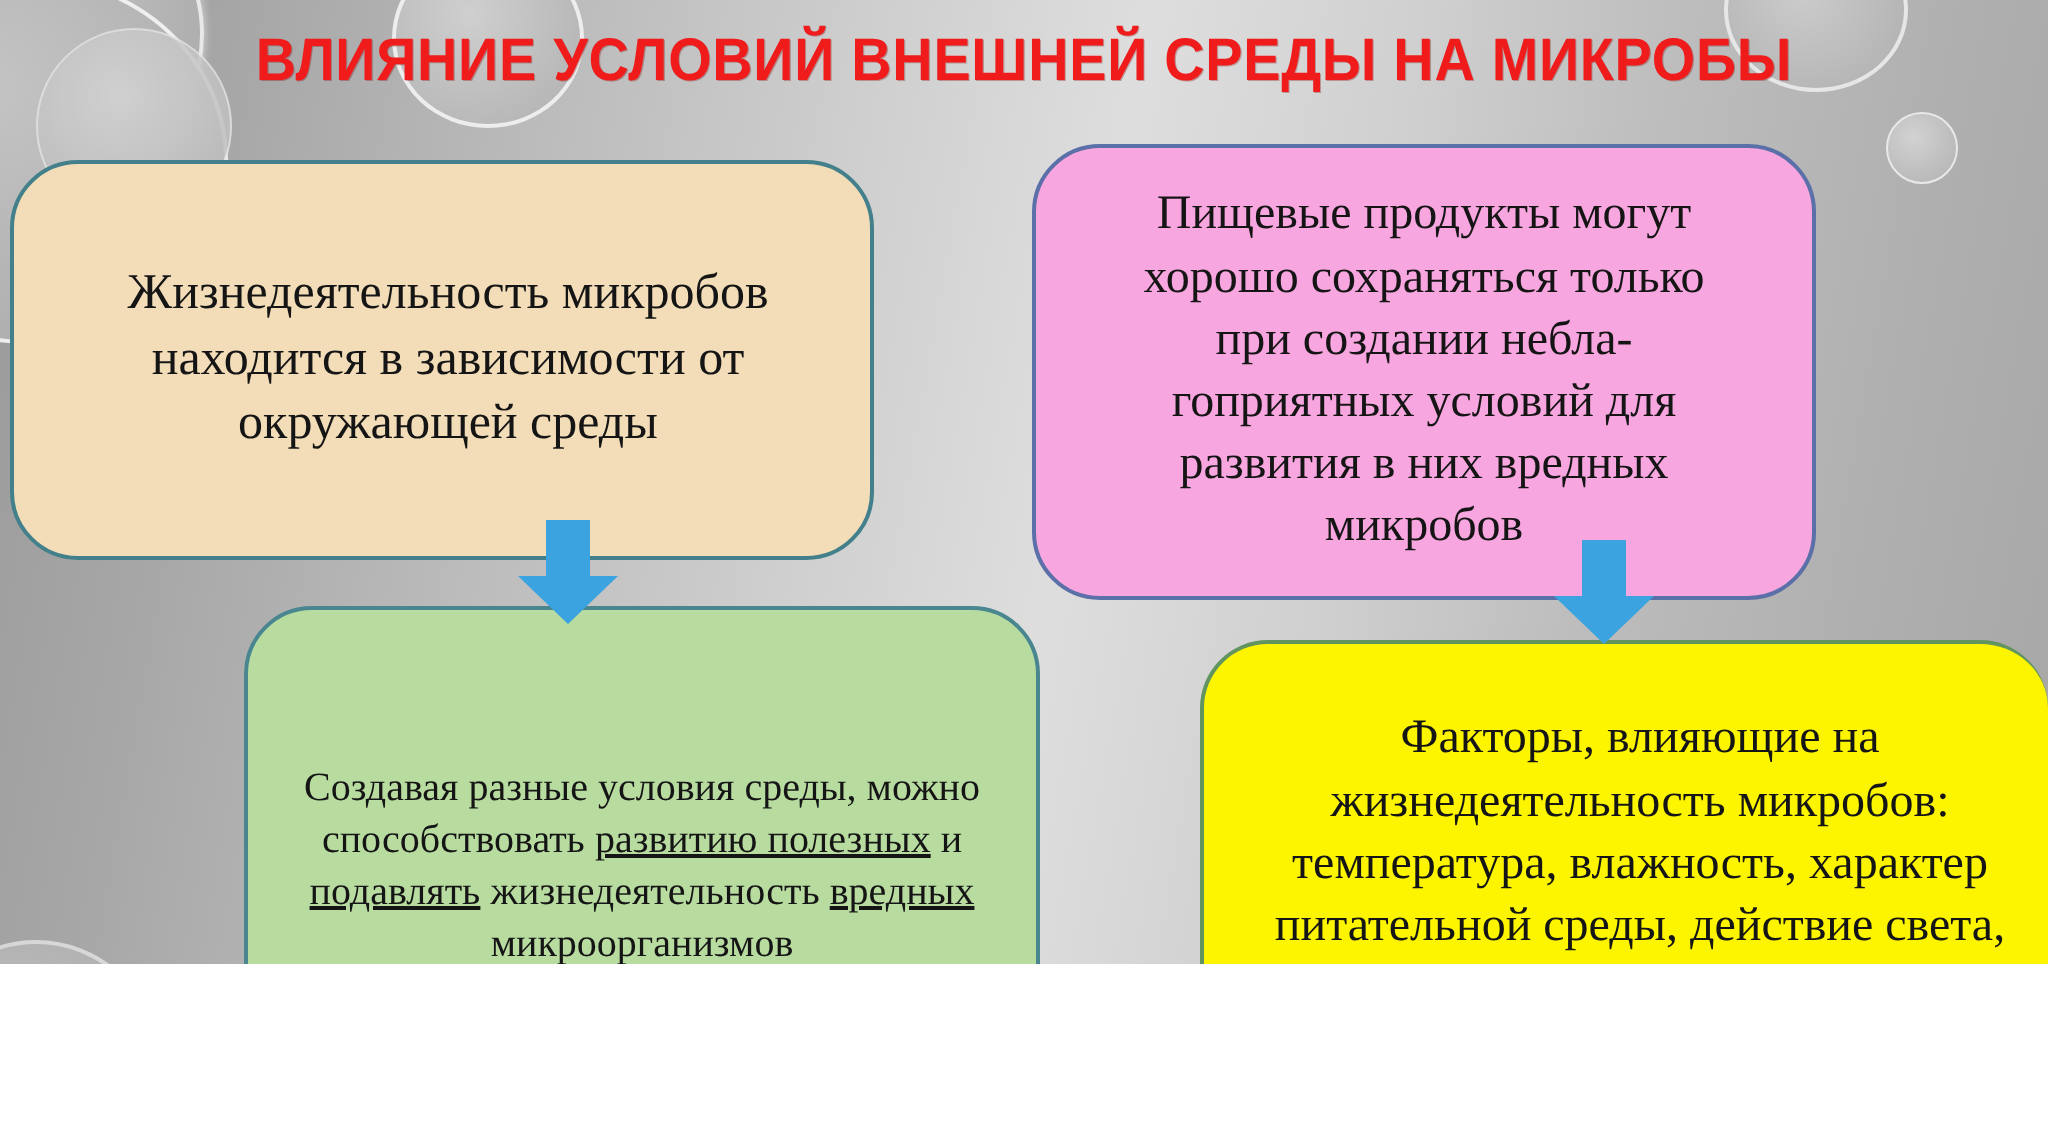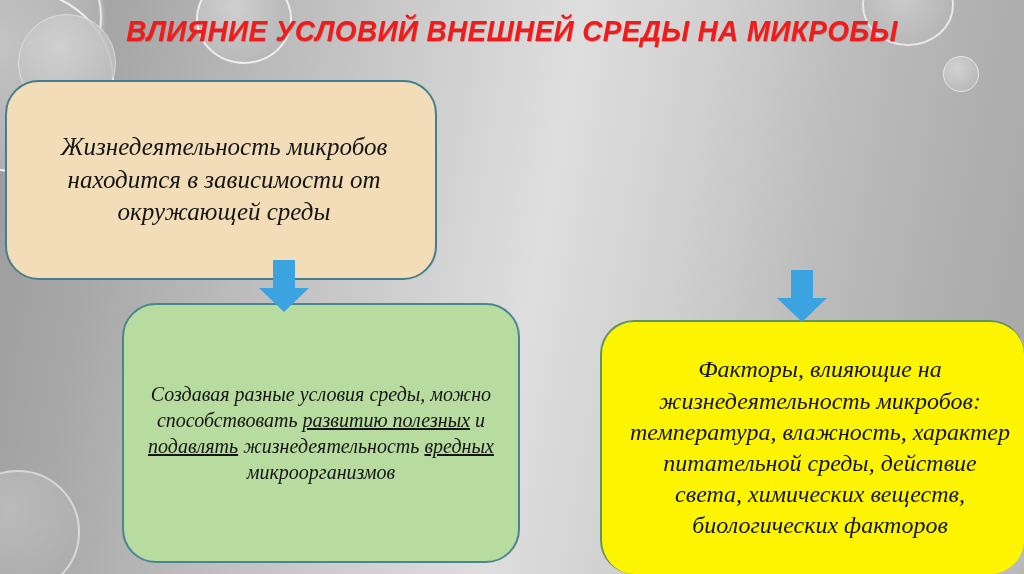--- a/index.html
+++ b/index.html
@@ -8,33 +8,32 @@
   }
   body {
     width: 1024px;
     height: 574px;
     overflow: hidden;
     font-family: "Liberation Serif", serif;
   }
   #slide {
     position: relative;
     width: 1024px;
-    height: 574px;
+    height: 482px;
     overflow: hidden;
     background: linear-gradient(100deg,
         #9a9a9a 0%,
         #a8a8a8 12%,
         #bcbcbc 26%,
         #cfcfcf 40%,
         #dedede 52%,
         #d0d0d0 64%,
         #bdbdbd 76%,
         #b0b0b0 88%,
         #a6a6a6 100%);
-    font-style: italic;
   }
   
   .bubble {
     position: absolute;
     border-radius: 50%;
     pointer-events: none;
   }
   .bub1 {
     left: -52px; top: -60px;
     width: 150px; height: 150px;
@@ -180,20 +179,30 @@
   <div class="bubble bub7"></div>
   <div class="bubble bub8"></div>
   <div class="bubble bub9"></div>
 
   <div id="title">ВЛИЯНИЕ УСЛОВИЙ ВНЕШНЕЙ СРЕДЫ НА МИКРОБЫ</div>
 
   <div class="box" id="box-beige">
     <p>Жизнедеятельность микробов находится в зависимости от окружающей среды</p>
   </div>
 
+  <div class="box" id="box-pink">
+    <div>
+      <p>Пищевые продукты могут</p>
+      <p>хорошо сохраняться только</p>
+      <p>при создании небла-</p>
+      <p>гоприятных условий для</p>
+      <p>развития в них вредных</p>
+      <p>микробов</p>
+    </div>
+  </div>
 
   <div class="box" id="box-green">
     <p><span>Создавая разные условия среды, можно способствовать </span><span class="u">развитию полезных</span><span> и </span><span class="u">подавлять</span><span> жизнедеятельность </span><span class="u">вредных</span><span> микроорганизмов</span></p>
   </div>
 
   <div class="box" id="box-yellow">
     <p>Факторы, влияющие на жизнедеятельность микробов: температура, влажность, характер питательной среды, действие света, химических веществ, биологических факторов</p>
   </div>
 
   <svg class="arrow" style="left:256px; top:260px;" width="56" height="54" viewBox="0 0 56 54">

